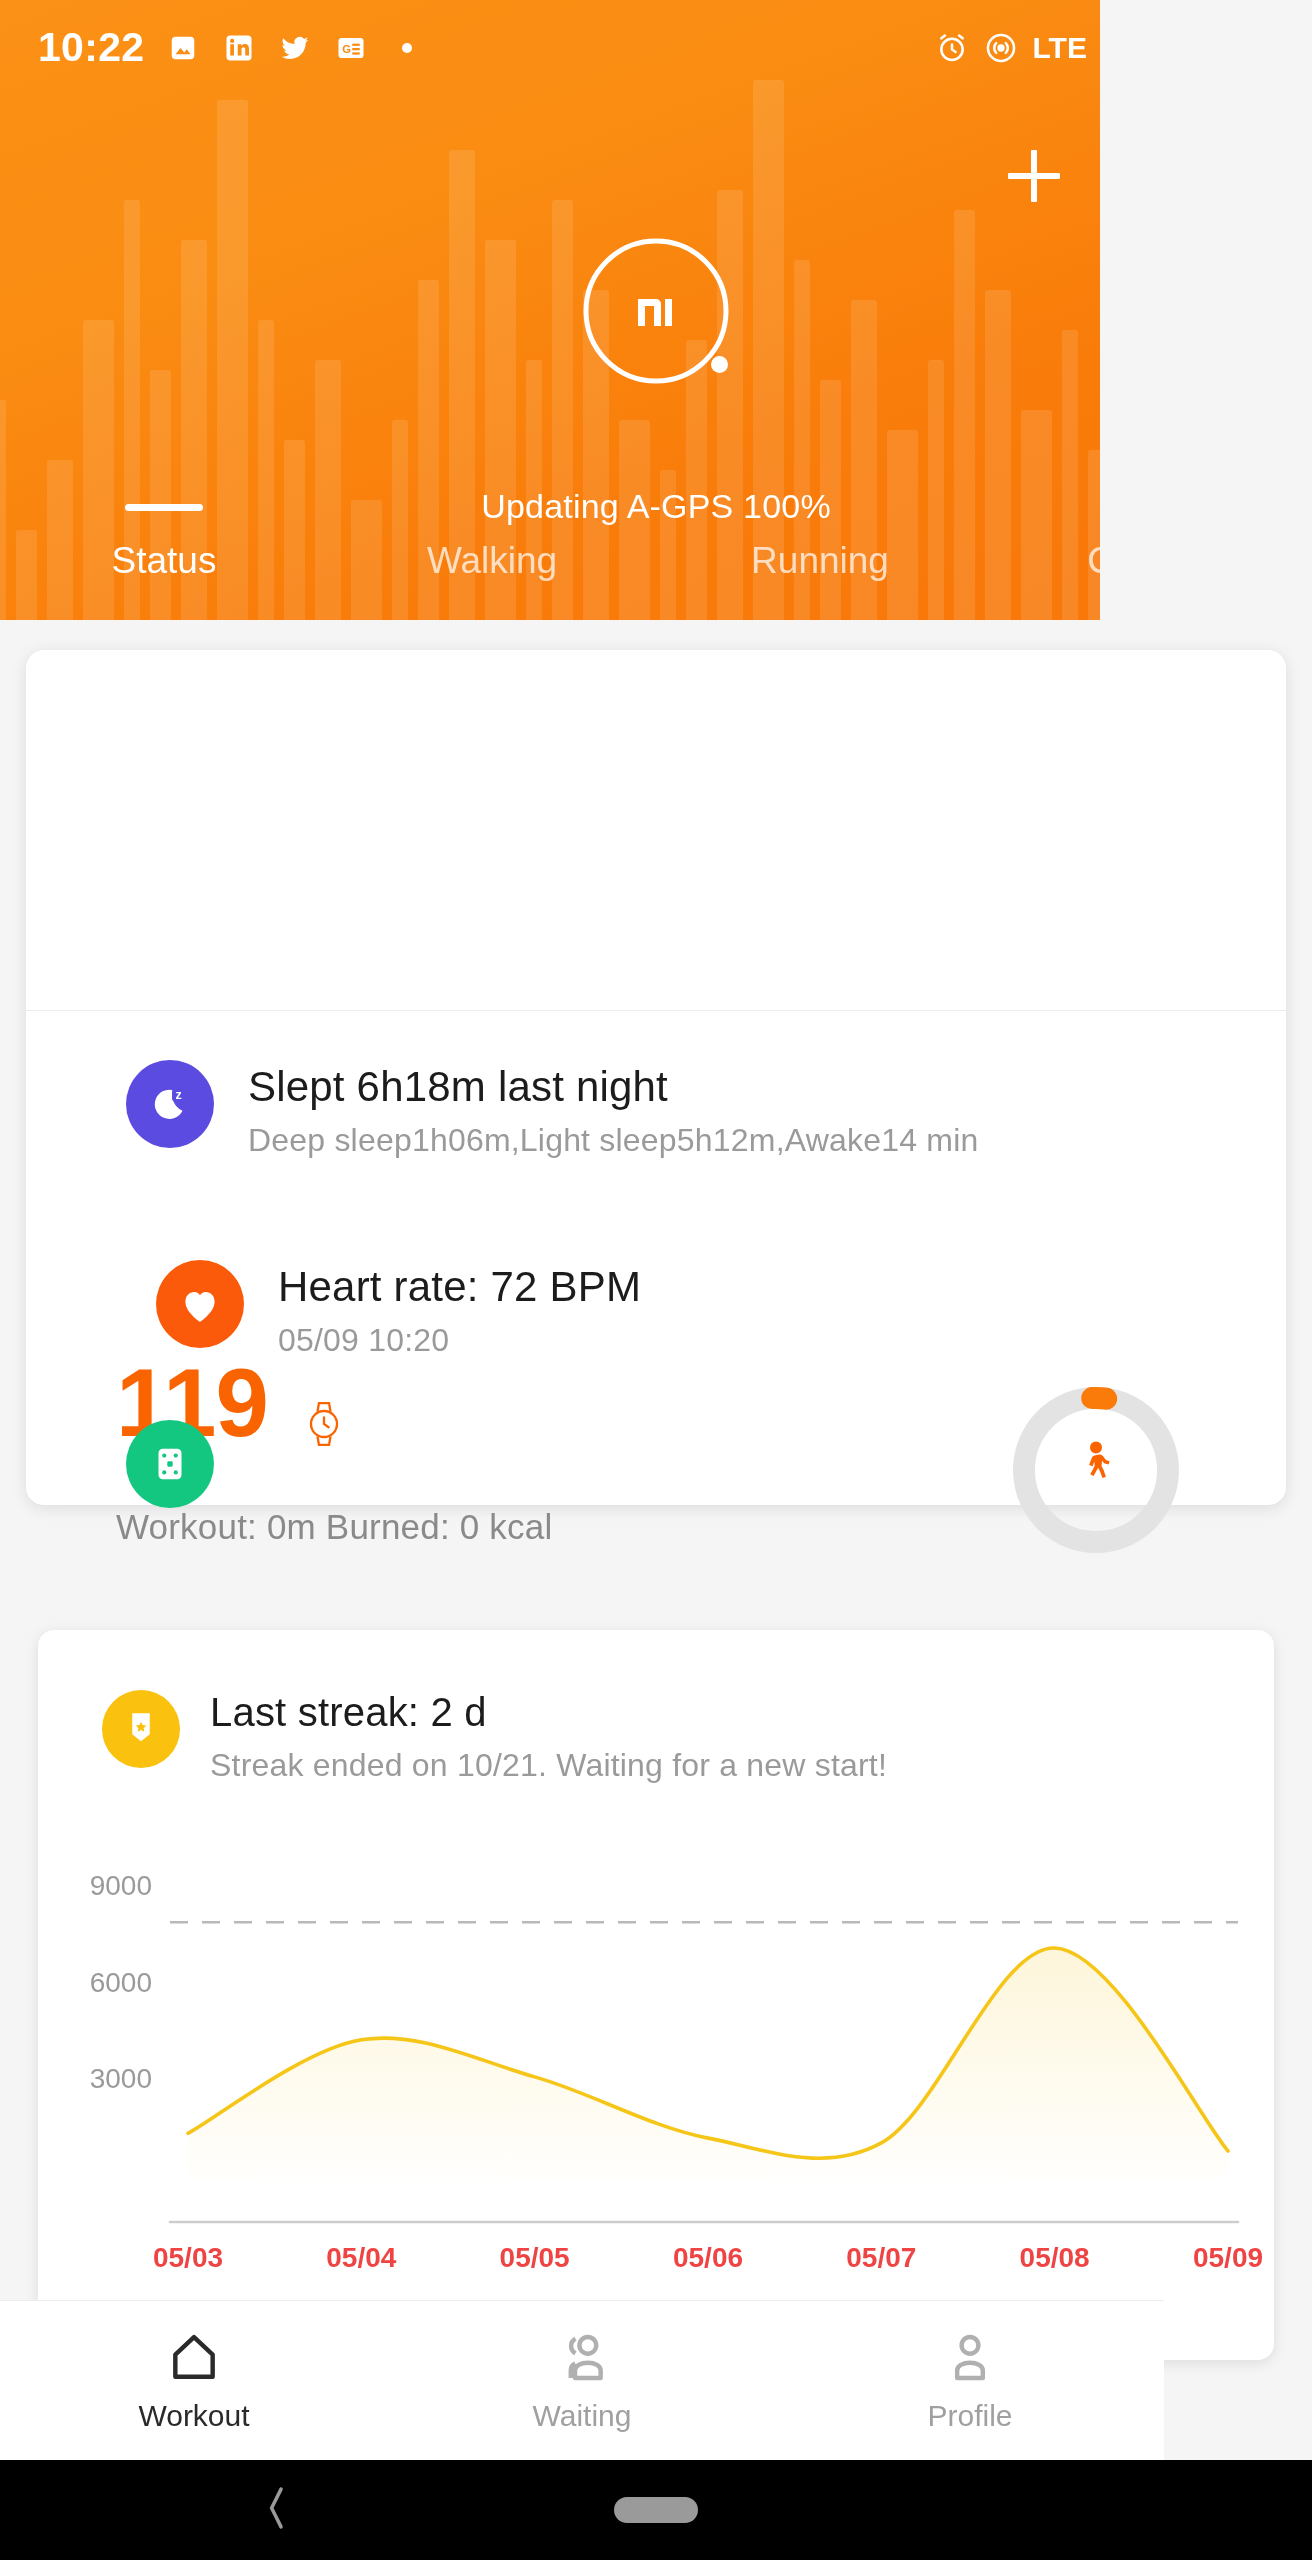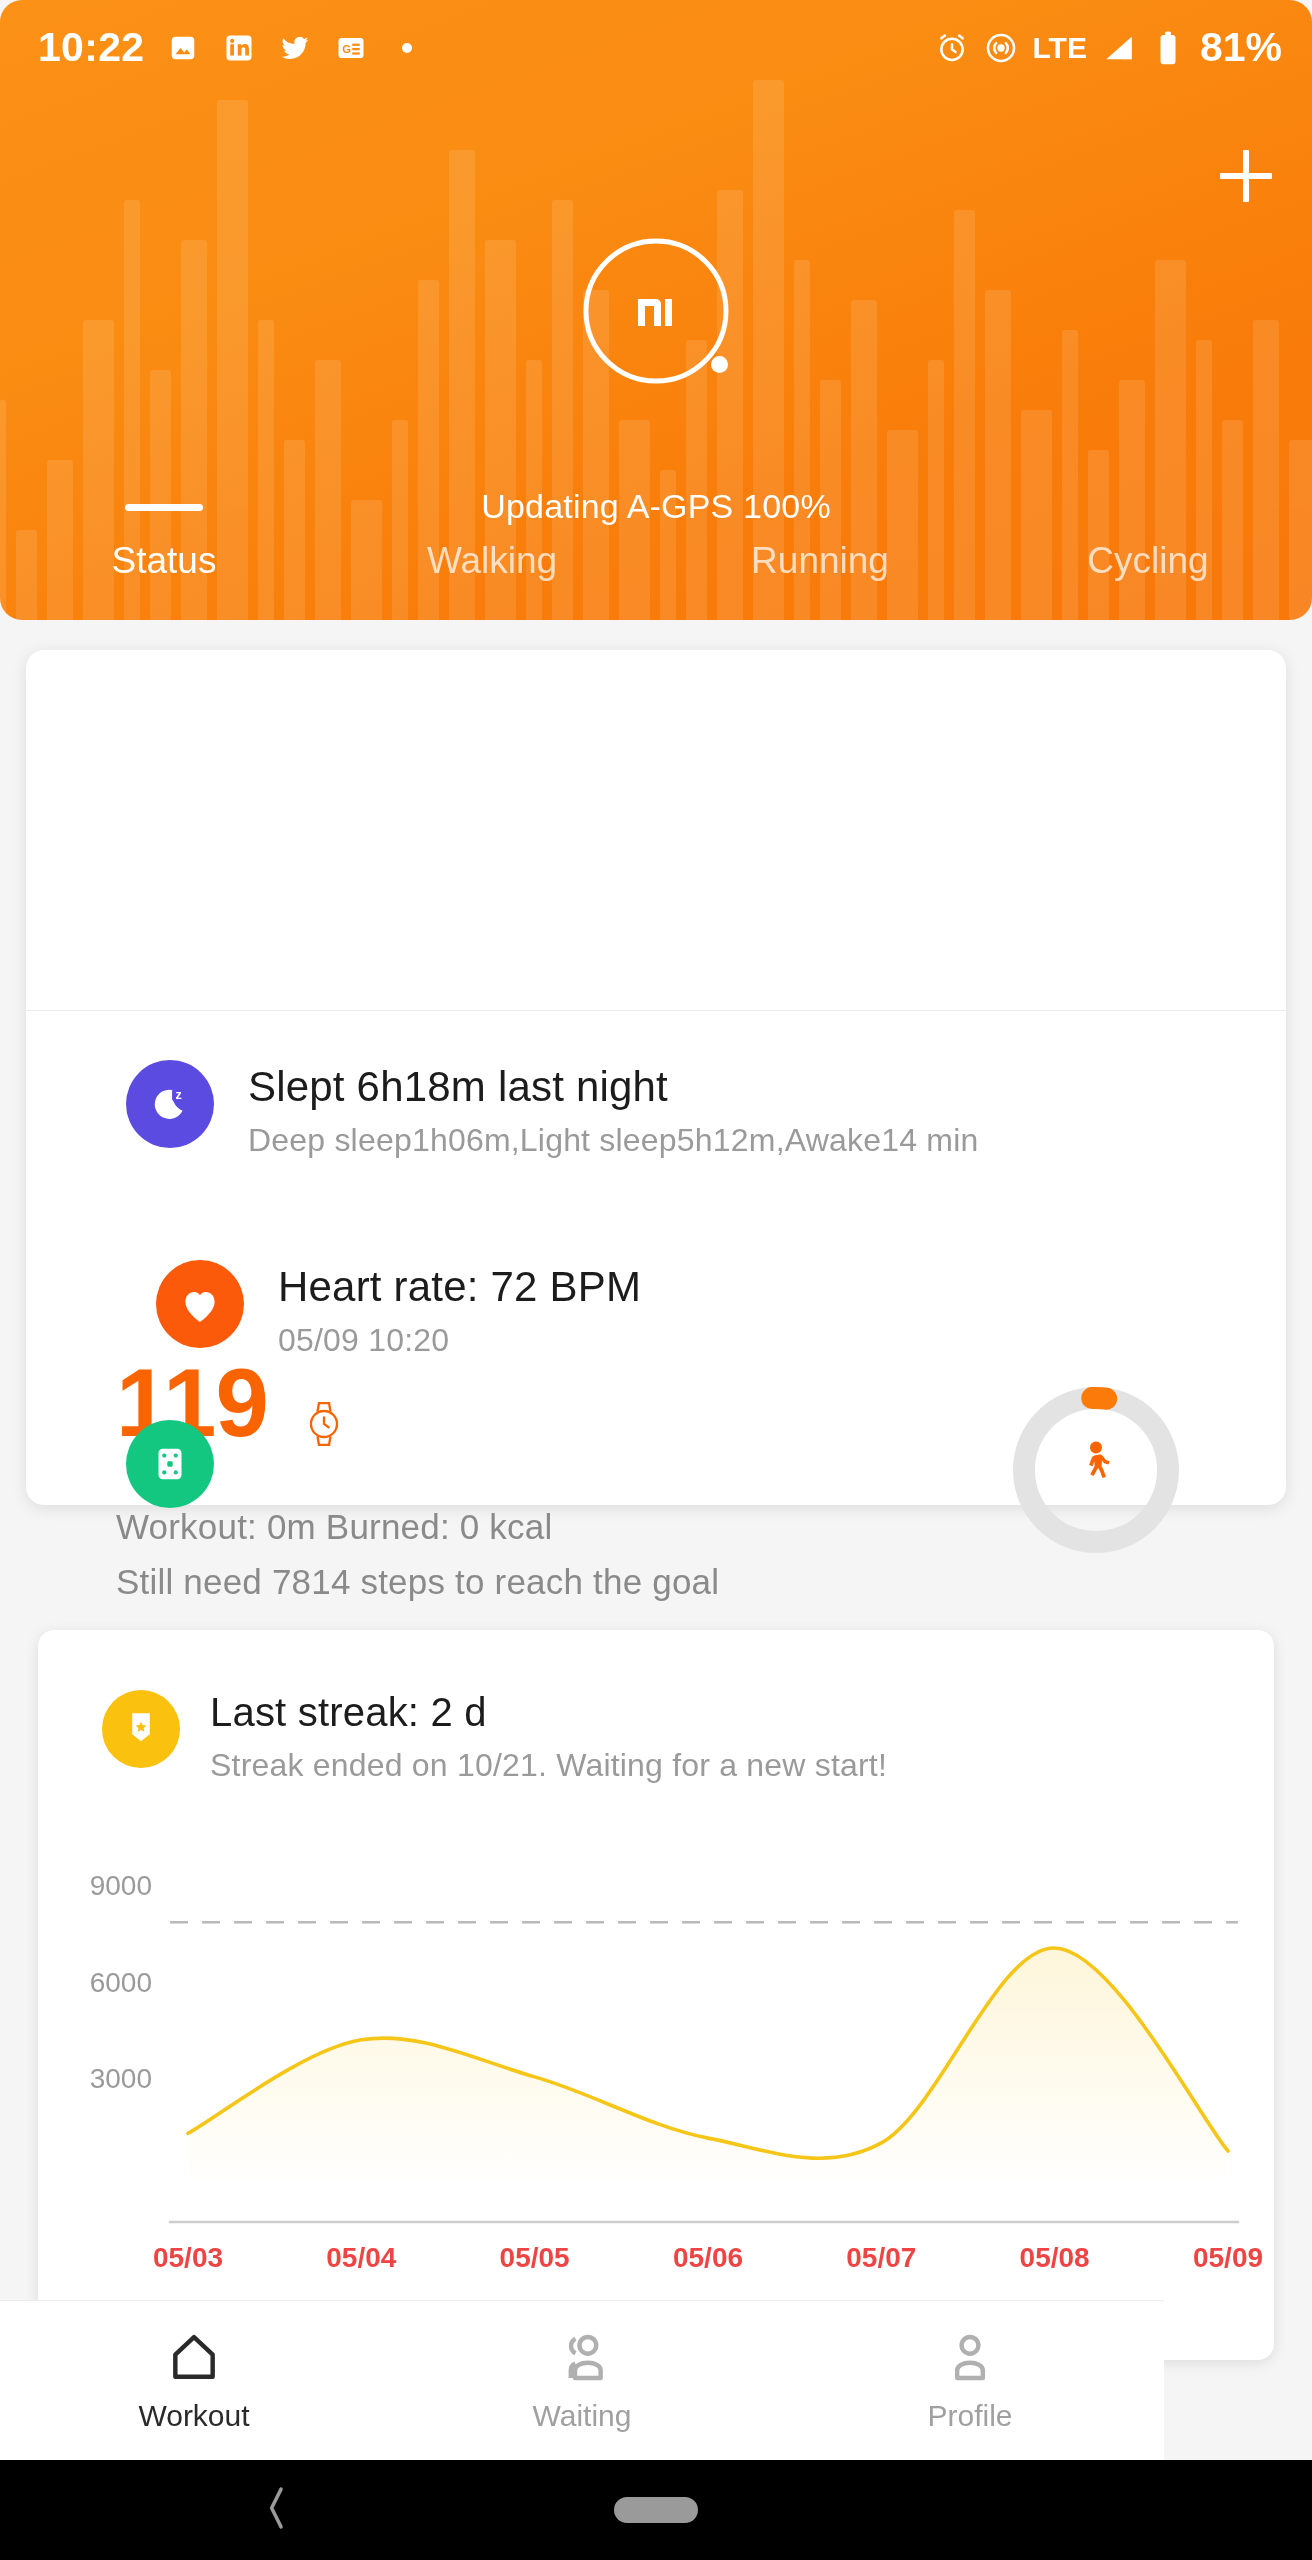--- a/index.html
+++ b/index.html
@@ -6,24 +6,23 @@
   html, body {
     width:1312px; height:2560px;
     background:#000;
     font-family:"Liberation Sans", sans-serif;
     overflow:hidden;
   }
   .phone { position:relative; width:1312px; height:2560px; background:#f5f5f5; }
 
   
   .header {
-    position:absolute; left:0; top:0; width:1312px; height:620px;
+    position:absolute; left:0; top:0; width:1100px; height:620px;
     background:linear-gradient(160deg,#fb9116 0%,#fa8c12 35%,#f97d0a 70%,#f8780a 100%);
     overflow:hidden;
-    border-radius:22px;
   }
   .bars { position:absolute; left:0; top:0; width:1312px; height:620px; opacity:.11; }
   .bar { position:absolute; bottom:0; background:#fff; border-radius:3px 3px 0 0; }
 
   
   .statusbar {
     position:absolute; left:0; top:0; width:1312px; height:95px;
     display:flex; align-items:center; justify-content:space-between;
     padding:0 30px 0 38px; color:#fff;
   }
@@ -303,21 +302,20 @@
   <div class="steps-row">
     <div class="steps-num">119</div>
     <div class="watch-ico">
       <svg width="44" height="52" viewBox="0 0 30 36" fill="none" stroke="#fa6400" stroke-width="1.6">
         <circle cx="15" cy="18" r="9"></circle>
         <path d="M10.5 9.5 11.5 3.5h7l1 6M10.5 26.5l1 6h7l1-6"></path>
         <path d="M15 13.5V18l3.2 2.2" stroke-linecap="round"></path>
       </svg>
     </div>
     <div class="steps-line1">Workout: 0m Burned: 0 kcal</div>
-    <div class="steps-line2">Still need 7814 steps to reach the goal</div>
 
     <div class="progress-ring">
       <svg width="180" height="180" viewBox="0 0 180 180">
         <circle cx="90" cy="90" r="72" fill="none" stroke="#e3e3e3" stroke-width="22"></circle>
         <circle cx="90" cy="90" r="72" fill="none" stroke="#fa7a0a" stroke-width="22" stroke-linecap="round" stroke-dasharray="14 438" transform="rotate(-93 90 90)"></circle>
         <g fill="#fa6400" transform="translate(72,60) scale(1.5)">
           <circle cx="12" cy="5" r="4"></circle>
           <path d="M11.6 10.2c-1.3.2-2.2 1-2.6 2.1l-1.6 4.4 2.3.8 1.2-3.2.2 3-2.9 5.6 2.2 1.1 3-5.5 1.4 2.6 1.5 4.2 2.3-.8-1.6-4.6-1.3-2.4.3-3.9 1.4 1.9 3 .9.7-2.3-2.5-.8-2-2.6c-.6-.8-1.5-1.2-2.4-1.1z"></path>
         </g>
       </svg>

